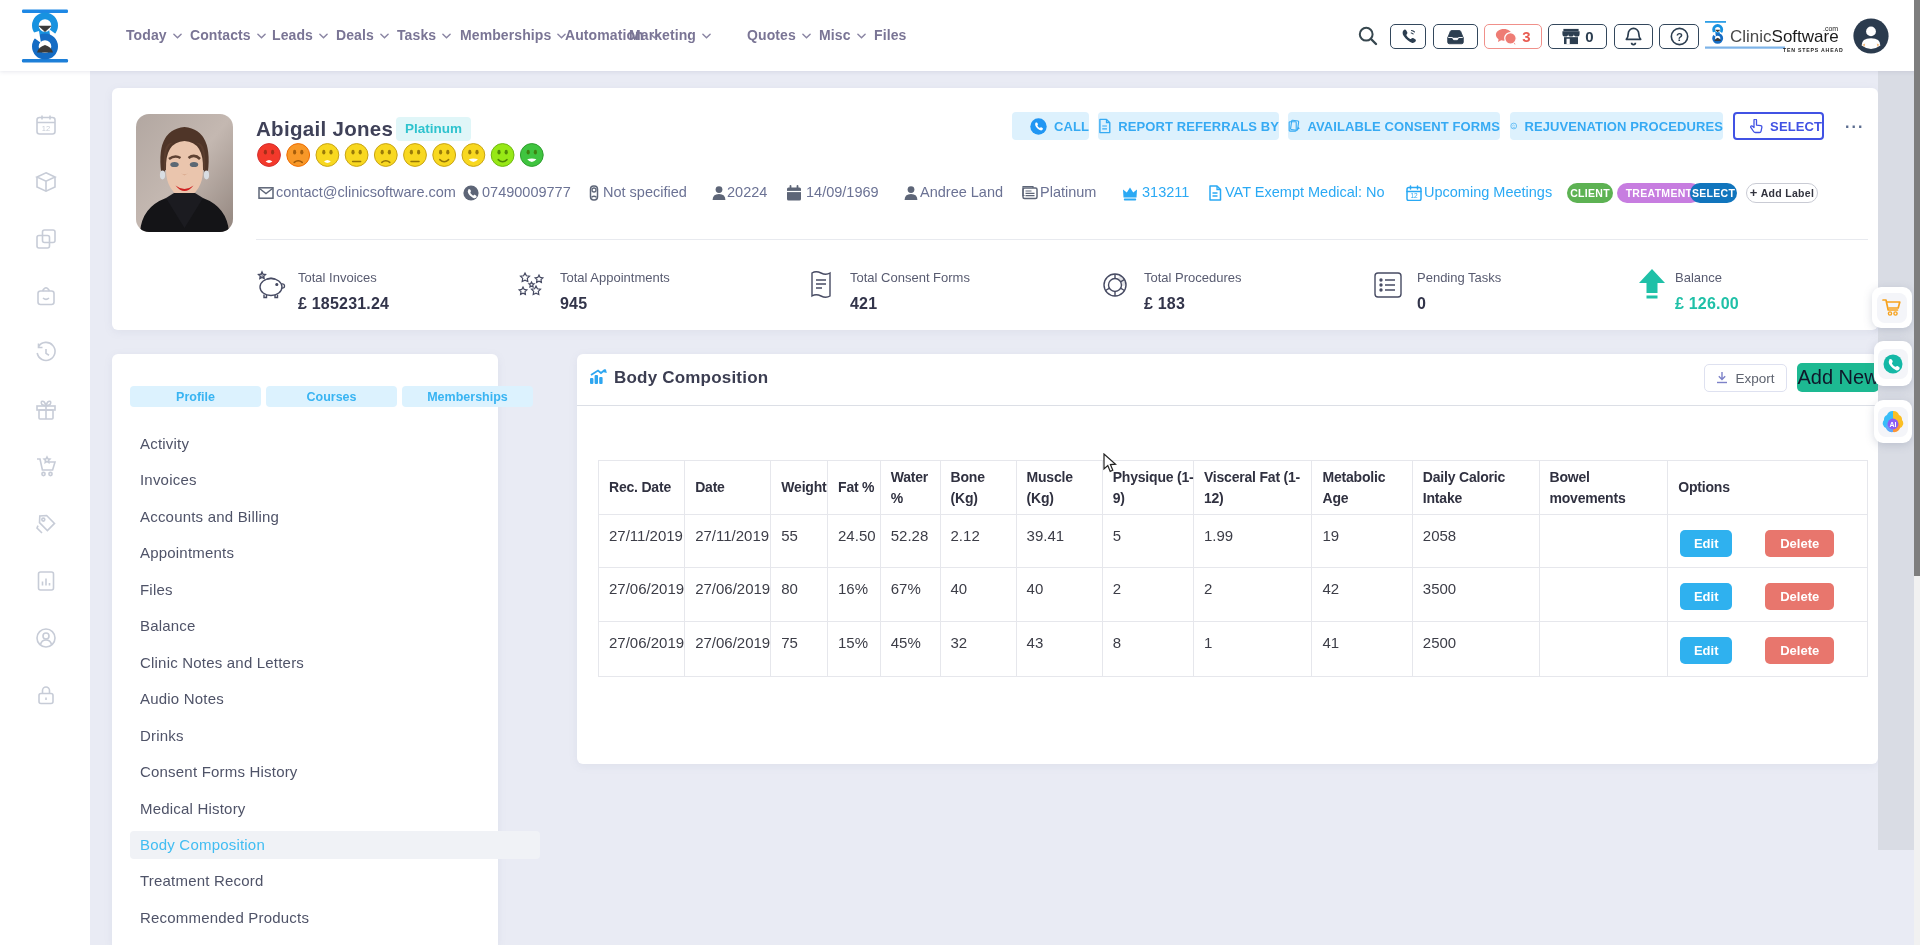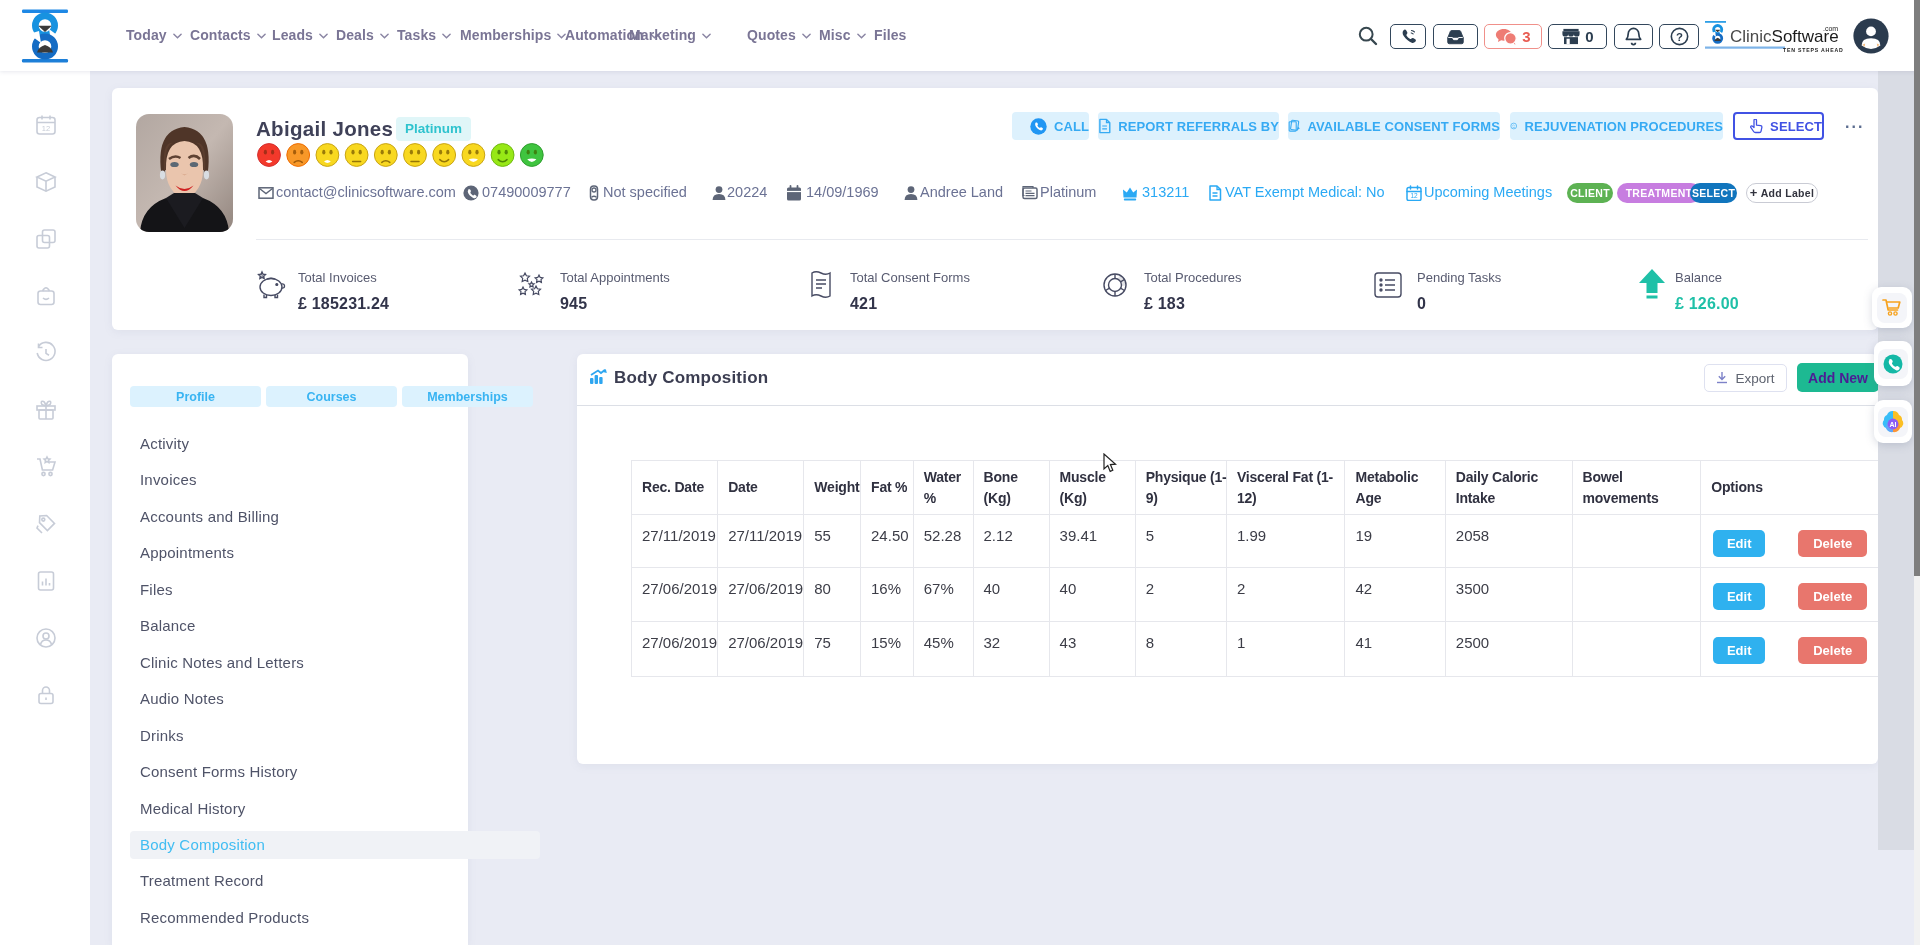--- a/index.html
+++ b/index.html
@@ -16,36 +16,36 @@
   
   #sidebar { left:0; top:71px; width:90px; height:874px; background:#fff; z-index:15; }
   .sideic { position:absolute; left:34px; }
   
   #graycol { left:1878px; top:71px; width:36px; height:779px; background:#d9dce4; z-index:1; }
   #sctrack { left:1914px; top:0; width:6px; height:945px; background:#f1f1f1; z-index:40; }
   #scthumb { left:1914px; top:0; width:6px; height:576px; background:#7e7e7e; z-index:41; }
   
   .card { position:absolute; background:#fff; border-radius:6px; box-shadow:0 2px 8px rgba(130,140,170,.10); }
   #headercard { left:112px; top:88px; width:1766px; height:242px; }
-  #leftcard  { left:112px; top:354px; width:356px; height:591px; border-bottom-left-radius:0; border-bottom-right-radius:0;text-align:right; }
+  #leftcard  { left:112px; top:354px; width:386px; height:591px; border-bottom-left-radius:0; border-bottom-right-radius:0;text-align:right; }
   #rightcard { left:577px; top:354px; width:1301px; height:410px; }
   
   #pname { left:144px; top:29px; font-size:20.5px; font-weight:700; color:#3f4158; letter-spacing:.3px; }
   #pbadge { left:284px; top:29px; background:#e0f6f8; color:#2fc3ce; font-size:13.5px; font-weight:600; padding:4px 9px 5px; border-radius:4px; white-space:nowrap; }
   .inforow { position:absolute; top:96px; font-size:14.5px; color:#6b7294; font-weight:500; }
   .inforow.blue { color:#2aa9f4; }
   .hbtn { position:absolute; top:24px; height:28px; background:#ddf1fd; border-radius:4px; color:#36aaf3; font-size:13px; font-weight:700; display:flex; align-items:center; justify-content:flex-end; gap:7px; letter-spacing:.1px; white-space:nowrap; }
   .pill { position:absolute; top:95px; height:20px; border-radius:10px; color:#fff; font-size:10.5px; font-weight:700; display:flex; align-items:center; justify-content:center; letter-spacing:.3px; }
   .statlb { position:absolute; font-size:13px; color:#585b70; font-weight:500; }
   .statvl { position:absolute; font-size:16px; color:#32344a; font-weight:700; letter-spacing:.2px;margin-top:8px; }
   
   .tab { position:absolute; top:32px; height:21px; background:#dcf2fe; border-radius:4px; color:#39b4f2; font-size:12.5px; font-weight:600; display:flex; align-items:center; justify-content:center; }
   .mitem { position:absolute; left:28px; font-size:15px; color:#4f5368; font-weight:500; letter-spacing:.2px; }
   
-  #bctable { position:absolute; left:21px; top:106px; border-collapse:collapse; table-layout:fixed; width:1270px;margin-left:33px; }
+  #bctable { position:absolute; left:21px; top:106px; border-collapse:collapse; table-layout:fixed; width:1270px; }
   #bctable td { border:1px solid #e6e7ec; font-size:15px; color:#3c3d47; font-weight:500; padding:12px 4px 0 10px; vertical-align:top; }
   #bctable tr.hd td { white-space:nowrap; letter-spacing:-0.2px; font-size:14px; color:#303140; font-weight:600; vertical-align:middle; padding:0 4px 0 10px; line-height:21px; }
   .btn-edit { display:inline-block; width:52px; height:27px; background:#2fb1ef; border-radius:5px; color:#fff; font-size:13px; font-weight:600; text-align:center; line-height:27px; }
   .btn-del { display:inline-block; width:69px; height:27px; background:#e8766d; border-radius:5px; color:#fff; font-size:13px; font-weight:600; text-align:center; line-height:27px; margin-left:33px; }
   
   .chip { position:absolute; background:#fff; border-radius:9px; box-shadow:0 2px 8px rgba(100,110,140,.25); z-index:30; display:flex; align-items:center; justify-content:center; }
   .chipin { width:30px; height:30px; background:#f4f5f9; border-radius:8px; display:flex; align-items:center; justify-content:center; }
 </style>
 </head>
 <body>
@@ -315,21 +315,21 @@
       <path d="M15.8 0 L16.8 4 L12.8 3 Z" fill="#2ea6f0"></path>
     </svg>
     <div class="abs" style="left:37px;top:14px;font-size:17px;font-weight:700;color:#3b3d51;letter-spacing:.2px">Body Composition</div>
     <div class="abs" style="left:1127px;top:10px;width:83px;height:28px;border:1px solid #dee1f0;border-radius:5px;display:flex;align-items:center;justify-content:center;gap:7px;font-size:13.5px;color:#5f6470;font-weight:500">
       <svg width="12" height="13" viewBox="0 0 12 13">
           <path d="M6 0 V7 M2.8 4.2 L6 7.4 L9.2 4.2" stroke="#7d82c8" stroke-width="1.4" fill="none"></path>
           <path d="M1 10.5 H11" stroke="#7d82c8" stroke-width="1.4"></path>
         </svg>
       Export
     </div>
-    <div class="abs" style="left:1220px;top:9px;width:82px;height:29px;background:#1db992;border-radius:5px;color:#4c1d95;font-size:14px;font-weight:700;display:flex;align-items:center;justify-content:center">Add New</div>
+    <div class="abs" style="left:1220px;top:9px;width:82px;height:29px;background:#1db992;border-radius:5px;color:#0f172a;font-size:20px;font-weight:400;display:flex;align-items:center;justify-content:center">Add New</div>
     <div class="abs" style="left:0;top:51px;width:1301px;height:1px;background:#dcdfe6"></div>
     <table id="bctable">
         <colgroup>
           <col style="width:85px">
           <col style="width:85px">
           <col style="width:56px">
           <col style="width:52px">
           <col style="width:59px">
           <col style="width:75px">
           <col style="width:85px">

